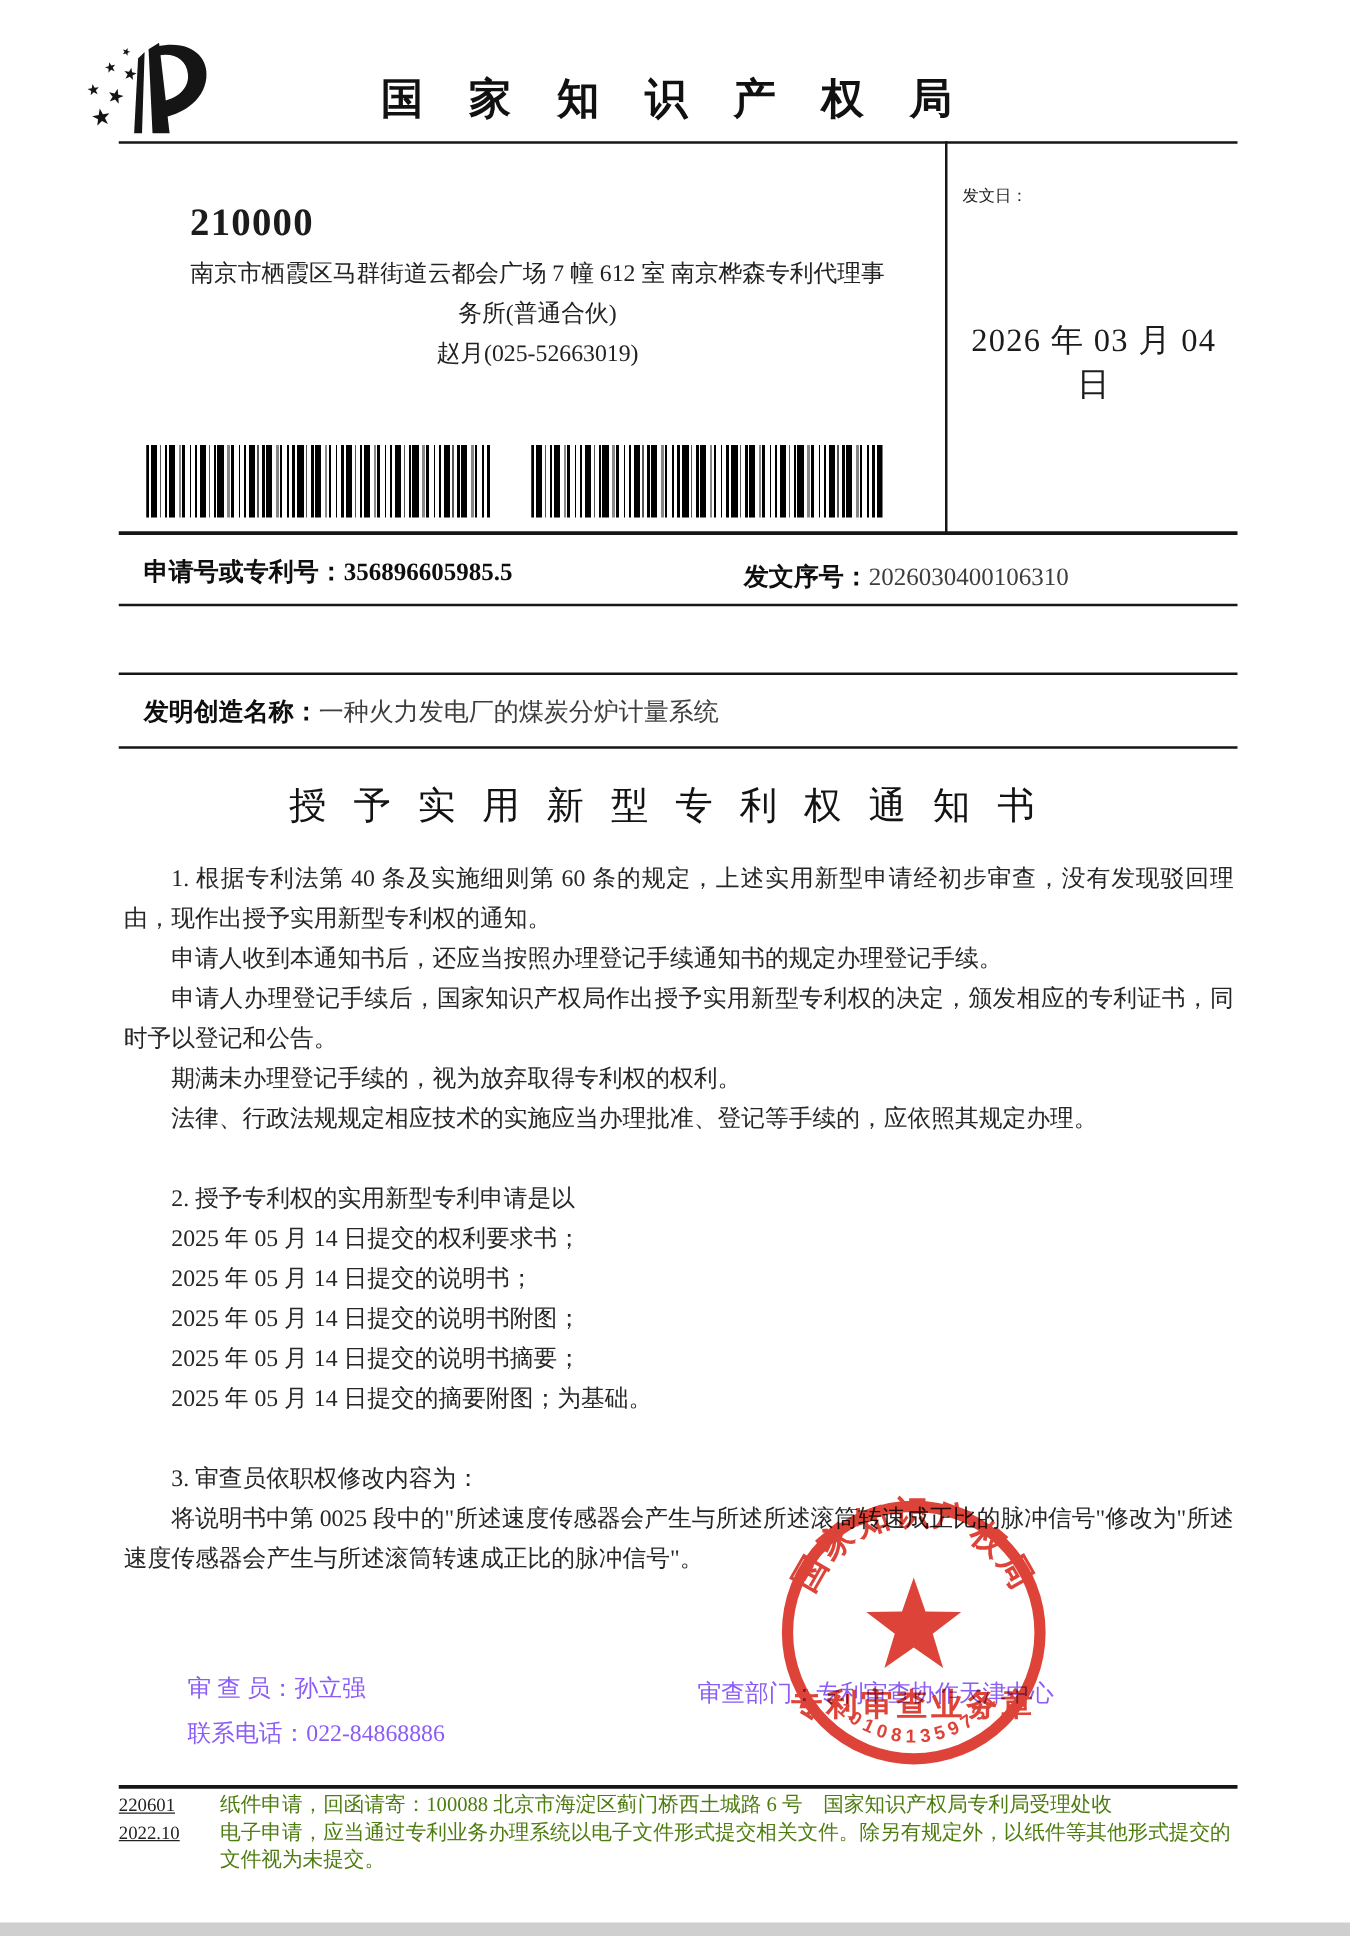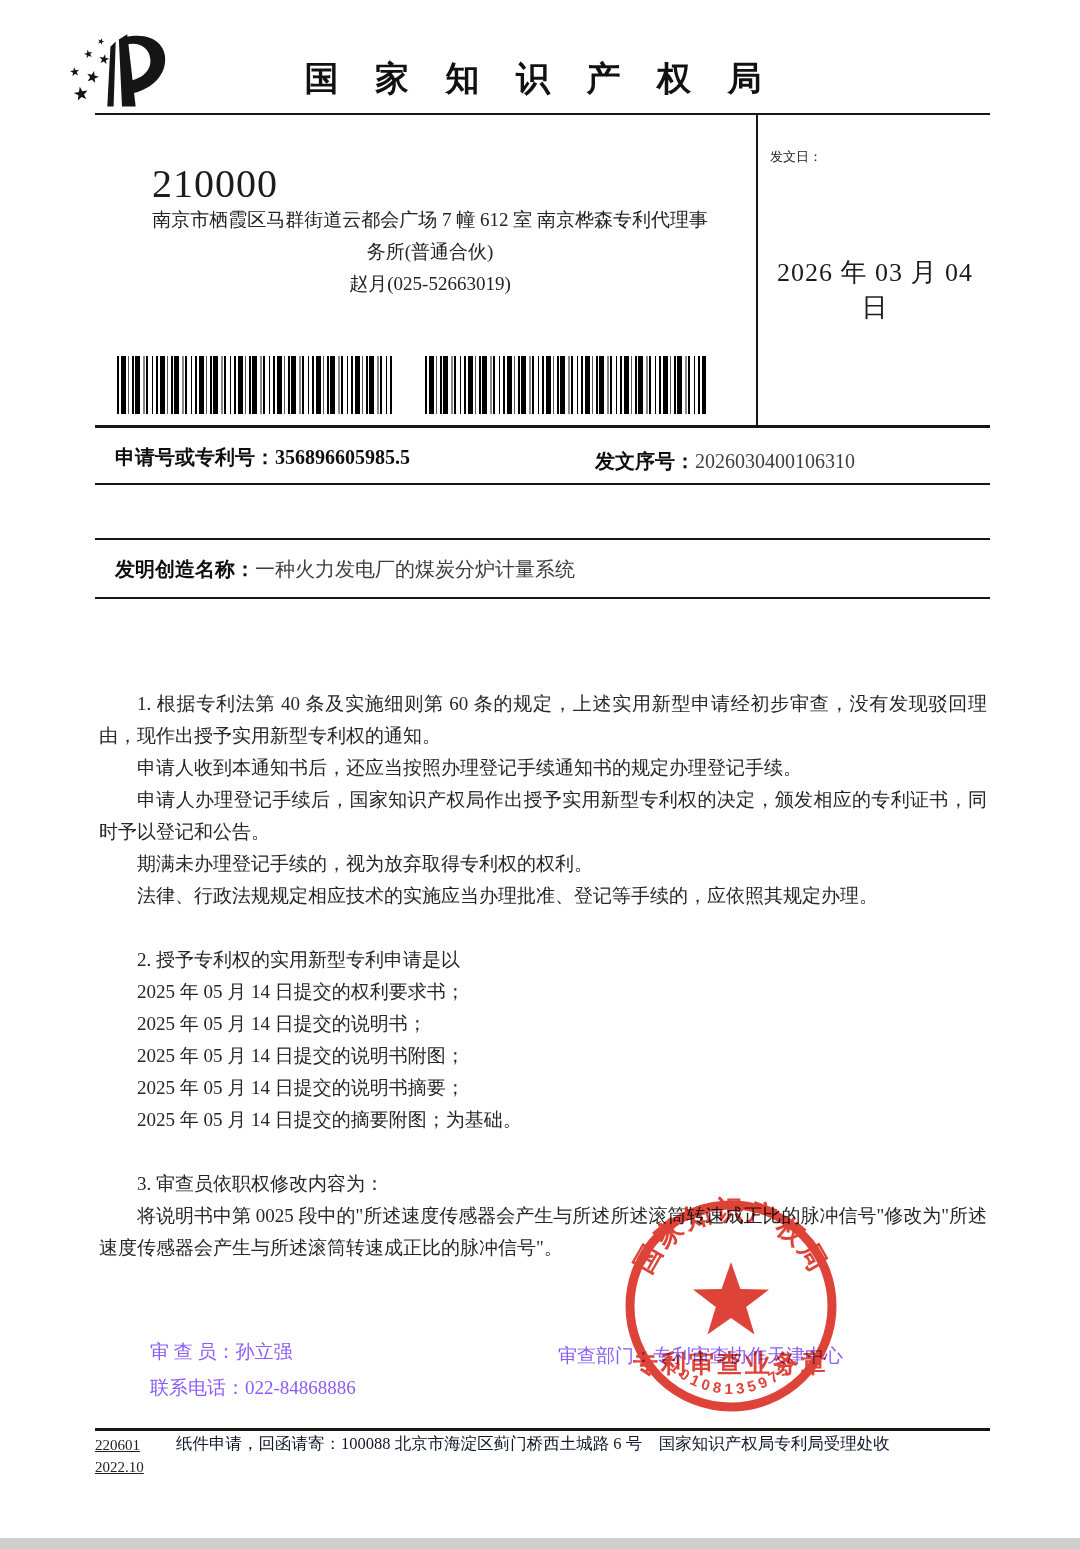--- a/index.html
+++ b/index.html
@@ -4,21 +4,21 @@
 <style>
   html,body{margin:0;padding:0;background:#fff;}
   .page{position:relative;width:1080px;height:1549px;background:#ffffff;overflow:hidden;
         font-family:"Liberation Serif","DejaVu Serif",serif;color:#1c1c1c;}
   .abs{position:absolute;}
   .rule{position:absolute;background:#161616;}
   
   .agency-title{position:absolute;left:0;right:0;top:56px;text-align:center;
     font-size:34px;font-weight:600;letter-spacing:14px;color:#111;}
   
-  .postcode{position:absolute;left:152px;top:160px;font-size:40px;font-weight:400;letter-spacing:1px;}
+  .postcode{position:absolute;left:152px;top:160px;font-size:31px;font-weight:700;letter-spacing:1px;}
   .addr{position:absolute;left:98px;top:204px;width:664px;text-align:center;
     font-size:19px;line-height:32px;color:#222;}
   
   .disp-label{position:absolute;left:770px;top:148px;font-size:13px;}
   .disp-date{position:absolute;left:760px;top:255px;width:230px;text-align:center;
     font-size:26px;letter-spacing:1px;}
   
   .barcode{position:absolute;top:356px;height:58px;background:#fff;
     background-image:repeating-linear-gradient(90deg,
       #000 0 2px,#fff 2px 4px,#000 4px 9px,#fff 9px 11px,#555 11px 12px,#fff 12px 15px,
@@ -36,21 +36,21 @@
     font-size:19px;line-height:32px;color:#262626;text-align:justify;}
   .notice-body p{margin:0;text-indent:2em;min-height:32px;}
   
   .sig{position:absolute;font-size:19px;color:#8b5cf6;line-height:36px;}
   
   .stamp{position:absolute;left:601px;top:1176px;width:260px;height:260px;
     opacity:0.88;mix-blend-mode:multiply;}
   
   .foot-codes{position:absolute;left:95px;top:1434px;font-size:15px;line-height:22px;color:#222;text-decoration:underline;}
   .foot-text{position:absolute;left:176px;top:1433px;width:818px;font-size:16.5px;
-    line-height:22px;color:#0f172a;}
+    line-height:22px;color:#4d7c0f;}
   .foot-text p{margin:0;}
   .page-edge{position:absolute;left:0;right:0;top:1538px;height:11px;background:#cfcfcf;}
 </style>
 </head>
 <body>
 
 <div class="page">
 
   <svg class="abs" style="left:64px;top:31px" width="116" height="84" viewBox="0 0 110 80">
     <defs>
@@ -96,20 +96,21 @@
   </div>
   <div class="rule" style="left:95px;top:483px;width:895px;height:2px"></div>
 
   <div class="rule" style="left:95px;top:538px;width:895px;height:2px"></div>
 
   <div class="frow" style="left:115px;top:556px">
     <span class="flabel">发明创造名称：</span><span class="fval">一种火力发电厂的煤炭分炉计量系统</span>
   </div>
   <div class="rule" style="left:95px;top:597px;width:895px;height:2px"></div>
 
+  <div class="notice-title">授 予 实 用 新 型 专 利 权 通 知 书</div>
   <div class="notice-body">
 
       <p>1. 根据专利法第 40 条及实施细则第 60 条的规定，上述实用新型申请经初步审查，没有发现驳回理由，现作出授予实用新型专利权的通知。</p>
 
       <p>申请人收到本通知书后，还应当按照办理登记手续通知书的规定办理登记手续。</p>
 
       <p>申请人办理登记手续后，国家知识产权局作出授予实用新型专利权的决定，颁发相应的专利证书，同时予以登记和公告。</p>
 
       <p>期满未办理登记手续的，视为放弃取得专利权的权利。</p>
 
@@ -164,16 +165,17 @@
     </g>
   </svg>
 
   <div class="rule" style="left:95px;top:1428px;width:895px;height:3px"></div>
   <div class="foot-codes">
     <div>220601</div>
     <div>2022.10</div>
   </div>
   <div class="foot-text">
     <p>纸件申请，回函请寄：100088 北京市海淀区蓟门桥西土城路 6 号　国家知识产权局专利局受理处收</p>
+    <p>电子申请，应当通过专利业务办理系统以电子文件形式提交相关文件。除另有规定外，以纸件等其他形式提交的文件视为未提交。</p>
   </div>
 
   <div class="page-edge"></div>
 </div>
 
 </body></html>

